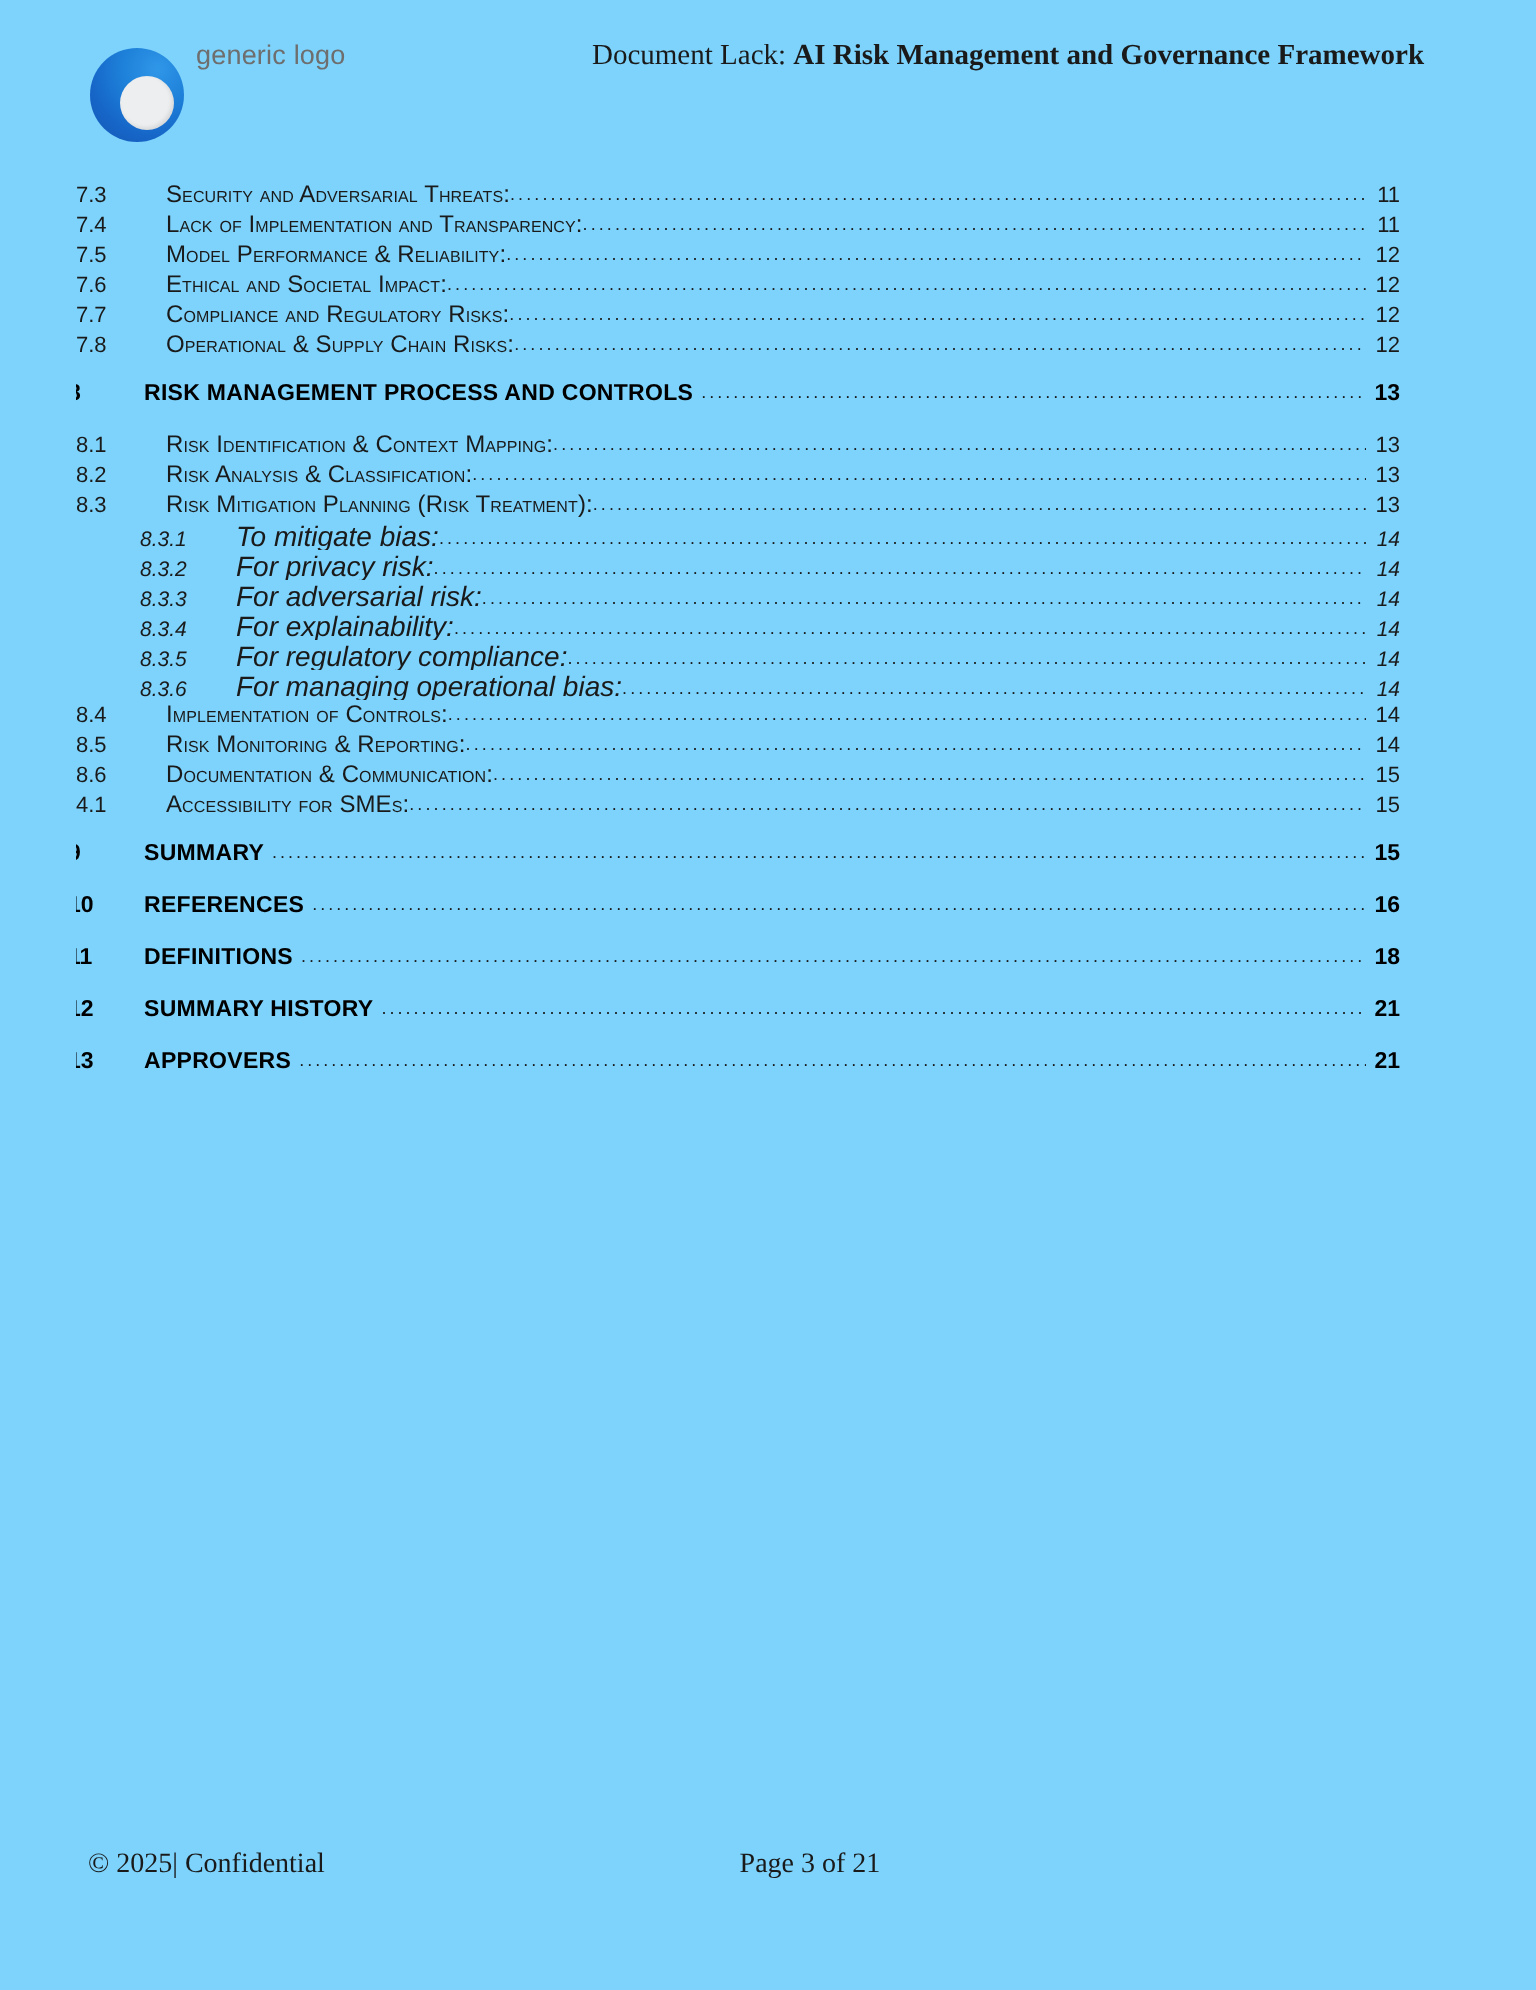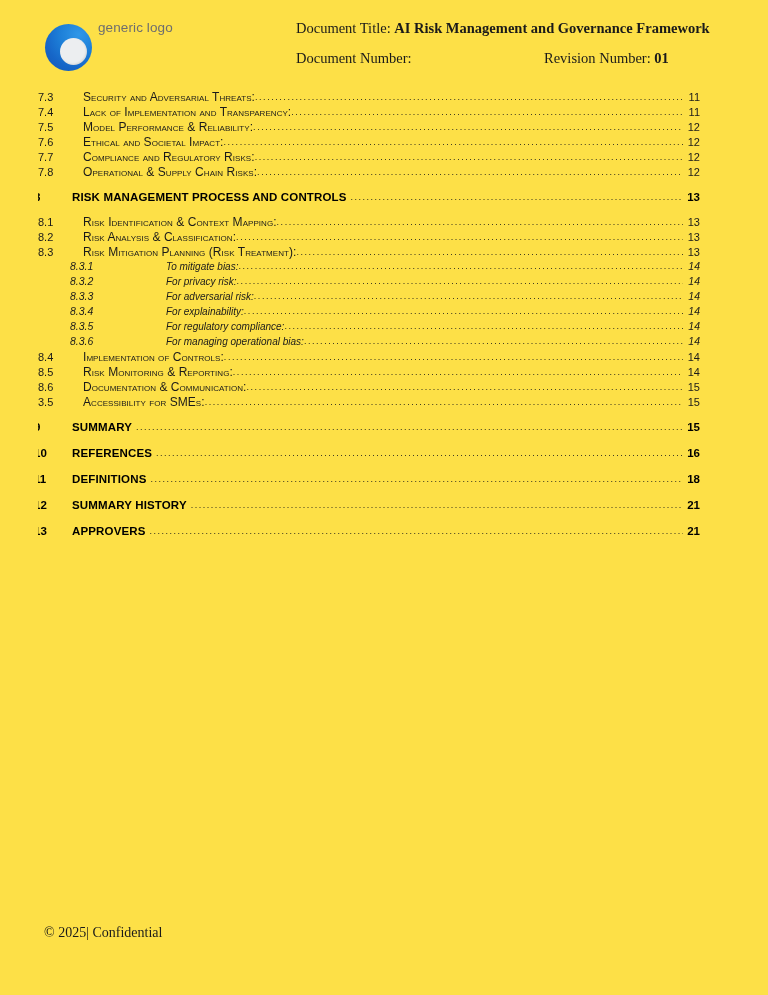--- a/index.html
+++ b/index.html
@@ -12,21 +12,21 @@
     height: 995px;
     position: relative;
     font-family: "Liberation Sans", sans-serif;
     color: #000000;
     overflow: hidden;
   }
 
   .page {
     position: absolute;
     inset: 0;
-    background: #fde047;
+    background: #7dd3fc;
   }
 
   
   .header {
     position: absolute;
     left: 0;
     top: 0;
     width: 768px;
     height: 86px;
   }
@@ -194,22 +194,21 @@
     font-style: italic;
     font-size: 10.5px;
     color: #1a1a1a;
   }
   .lvl3 .toc-num {
     width: 48px;
     margin-left: 32px;
     font-size: 10.5px;
   }
   .lvl3 .toc-title {
-    font-size: 10px;
-    margin-left: 48px;
+    font-size: 14px;
   }
   .lvl3 .leader {
     font-style: normal;
   }
   .lvl3 .toc-page { font-size: 10.5px; }
 
   .gap-before { margin-top: 9px; }
   .gap-block  { margin-top: 11px; }
 
   
@@ -253,25 +252,21 @@
         <div class="logo-disc"></div>
         <div class="logo-inner"></div>
       </div>
       <div class="logo-words">
         <div class="logo-line1">generic logo</div>
       </div>
     </div>
 
     <div class="doc-meta">
       <div class="meta-row">
-        <span class="meta-label">Document Title: </span><span class="meta-value">AI Risk Management and Governance Framework</span>
-      </div>
-      <div class="meta-row second">
-        <span class="meta-label">Document Number:</span>
-        <span class="meta-right"><span class="meta-label">Revision Number: </span><span class="meta-value">01</span></span>
+        <span class="meta-label">Document Lack: </span><span class="meta-value">AI Risk Management and Governance Framework</span>
       </div>
     </div>
   </div>
 
   <div class="toc" id="toc-container">
       <div class="toc-row lvl2">
         <span class="toc-num">7.3</span>
         <span class="toc-title">Security and Adversarial Threats:</span>
         <span class="leader">..................................................................................................................................................................................</span>
         <span class="toc-page">11</span>
@@ -378,21 +373,21 @@
         <span class="leader">..................................................................................................................................................................................</span>
         <span class="toc-page">14</span>
       </div>
       <div class="toc-row lvl2">
         <span class="toc-num">8.6</span>
         <span class="toc-title">Documentation &amp; Communication:</span>
         <span class="leader">..................................................................................................................................................................................</span>
         <span class="toc-page">15</span>
       </div>
       <div class="toc-row lvl2">
-        <span class="toc-num">3.5</span>
+        <span class="toc-num">4.1</span>
         <span class="toc-title">Accessibility for SMEs:</span>
         <span class="leader">..................................................................................................................................................................................</span>
         <span class="toc-page">15</span>
       </div>
       <div class="toc-row lvl1 gap-block">
         <span class="toc-num">9</span>
         <span class="toc-title">SUMMARY</span>
         <span class="leader">..................................................................................................................................................................................</span>
         <span class="toc-page">15</span>
       </div>
@@ -417,15 +412,16 @@
       <div class="toc-row lvl1 gap-block">
         <span class="toc-num">13</span>
         <span class="toc-title">APPROVERS</span>
         <span class="leader">..................................................................................................................................................................................</span>
         <span class="toc-page">21</span>
       </div>
     </div>
 
   <div class="footer">
     <div class="footer-left">© 2025|  Confidential</div>
+    <div class="footer-right">Page 3 of 21</div>
   </div>
 
 </div>
 
 </body></html>

